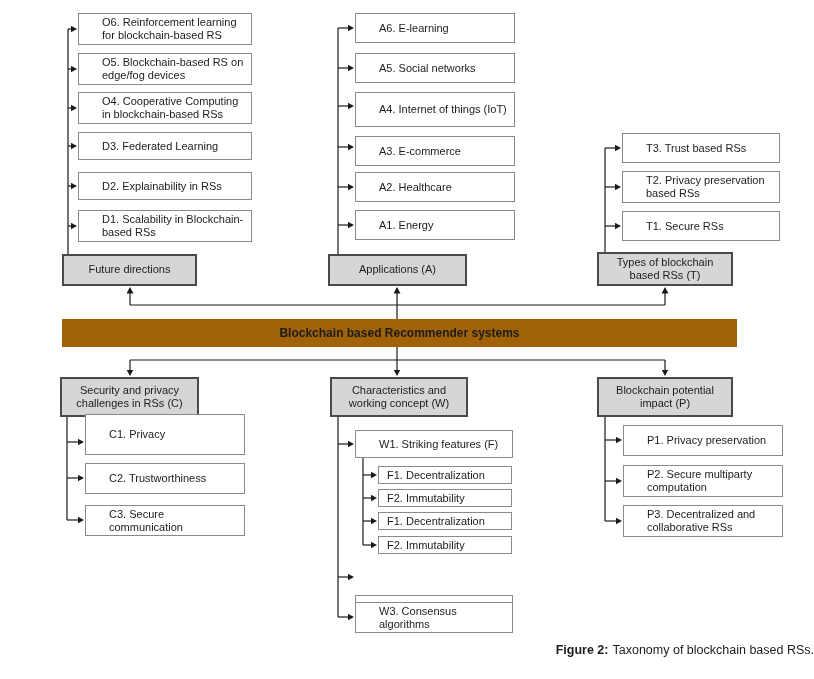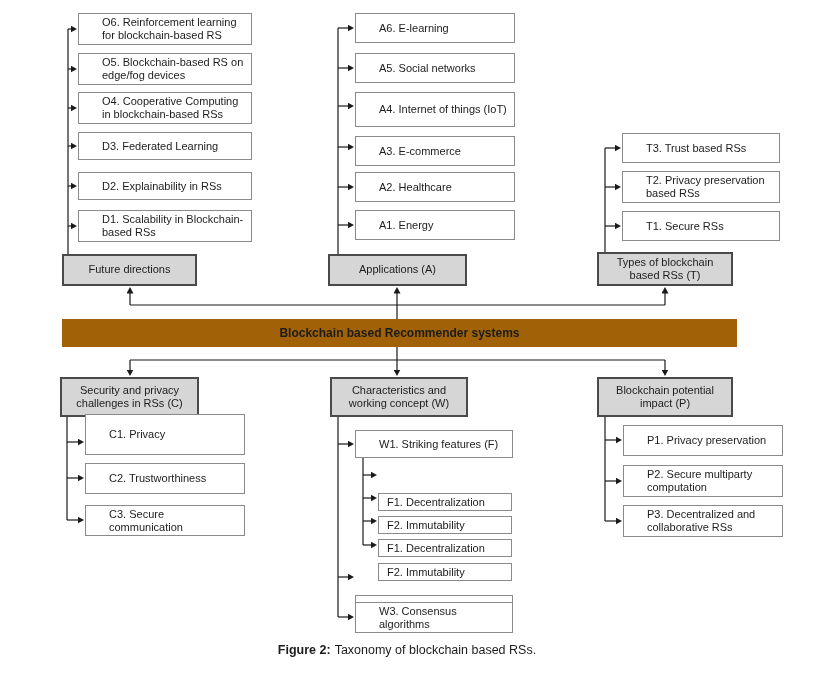--- a/index.html
+++ b/index.html
@@ -17,21 +17,20 @@
     display:flex;
     align-items:center;
     font-size:11px;
     line-height:13px;
     background:#ffffff;
     border:1px solid #8a8a8a;
     padding:2px 6px 2px 23px;
   }
   .subnode{
     padding:1px 4px 1px 8px;
-    margin-top:27px;
   }
   .header{
     position:absolute;
     box-sizing:border-box;
     display:flex;
     align-items:center;
     justify-content:center;
     text-align:center;
     font-size:11px;
     line-height:13.5px;
@@ -53,21 +52,21 @@
   }
   #connector-layer{
     position:absolute;
     left:0;top:0;
     pointer-events:none;
   }
   .caption{
     position:absolute;
     left:0;top:643px;
     width:814px;
-    text-align:center;
+    text-align:right;
     font-size:12.5px;
     color:#1c1c1c;
   }
   .caption b{margin-right:4px;}
 </style>
 </head>
 <body>
 
 <div id="figure-canvas">
 

